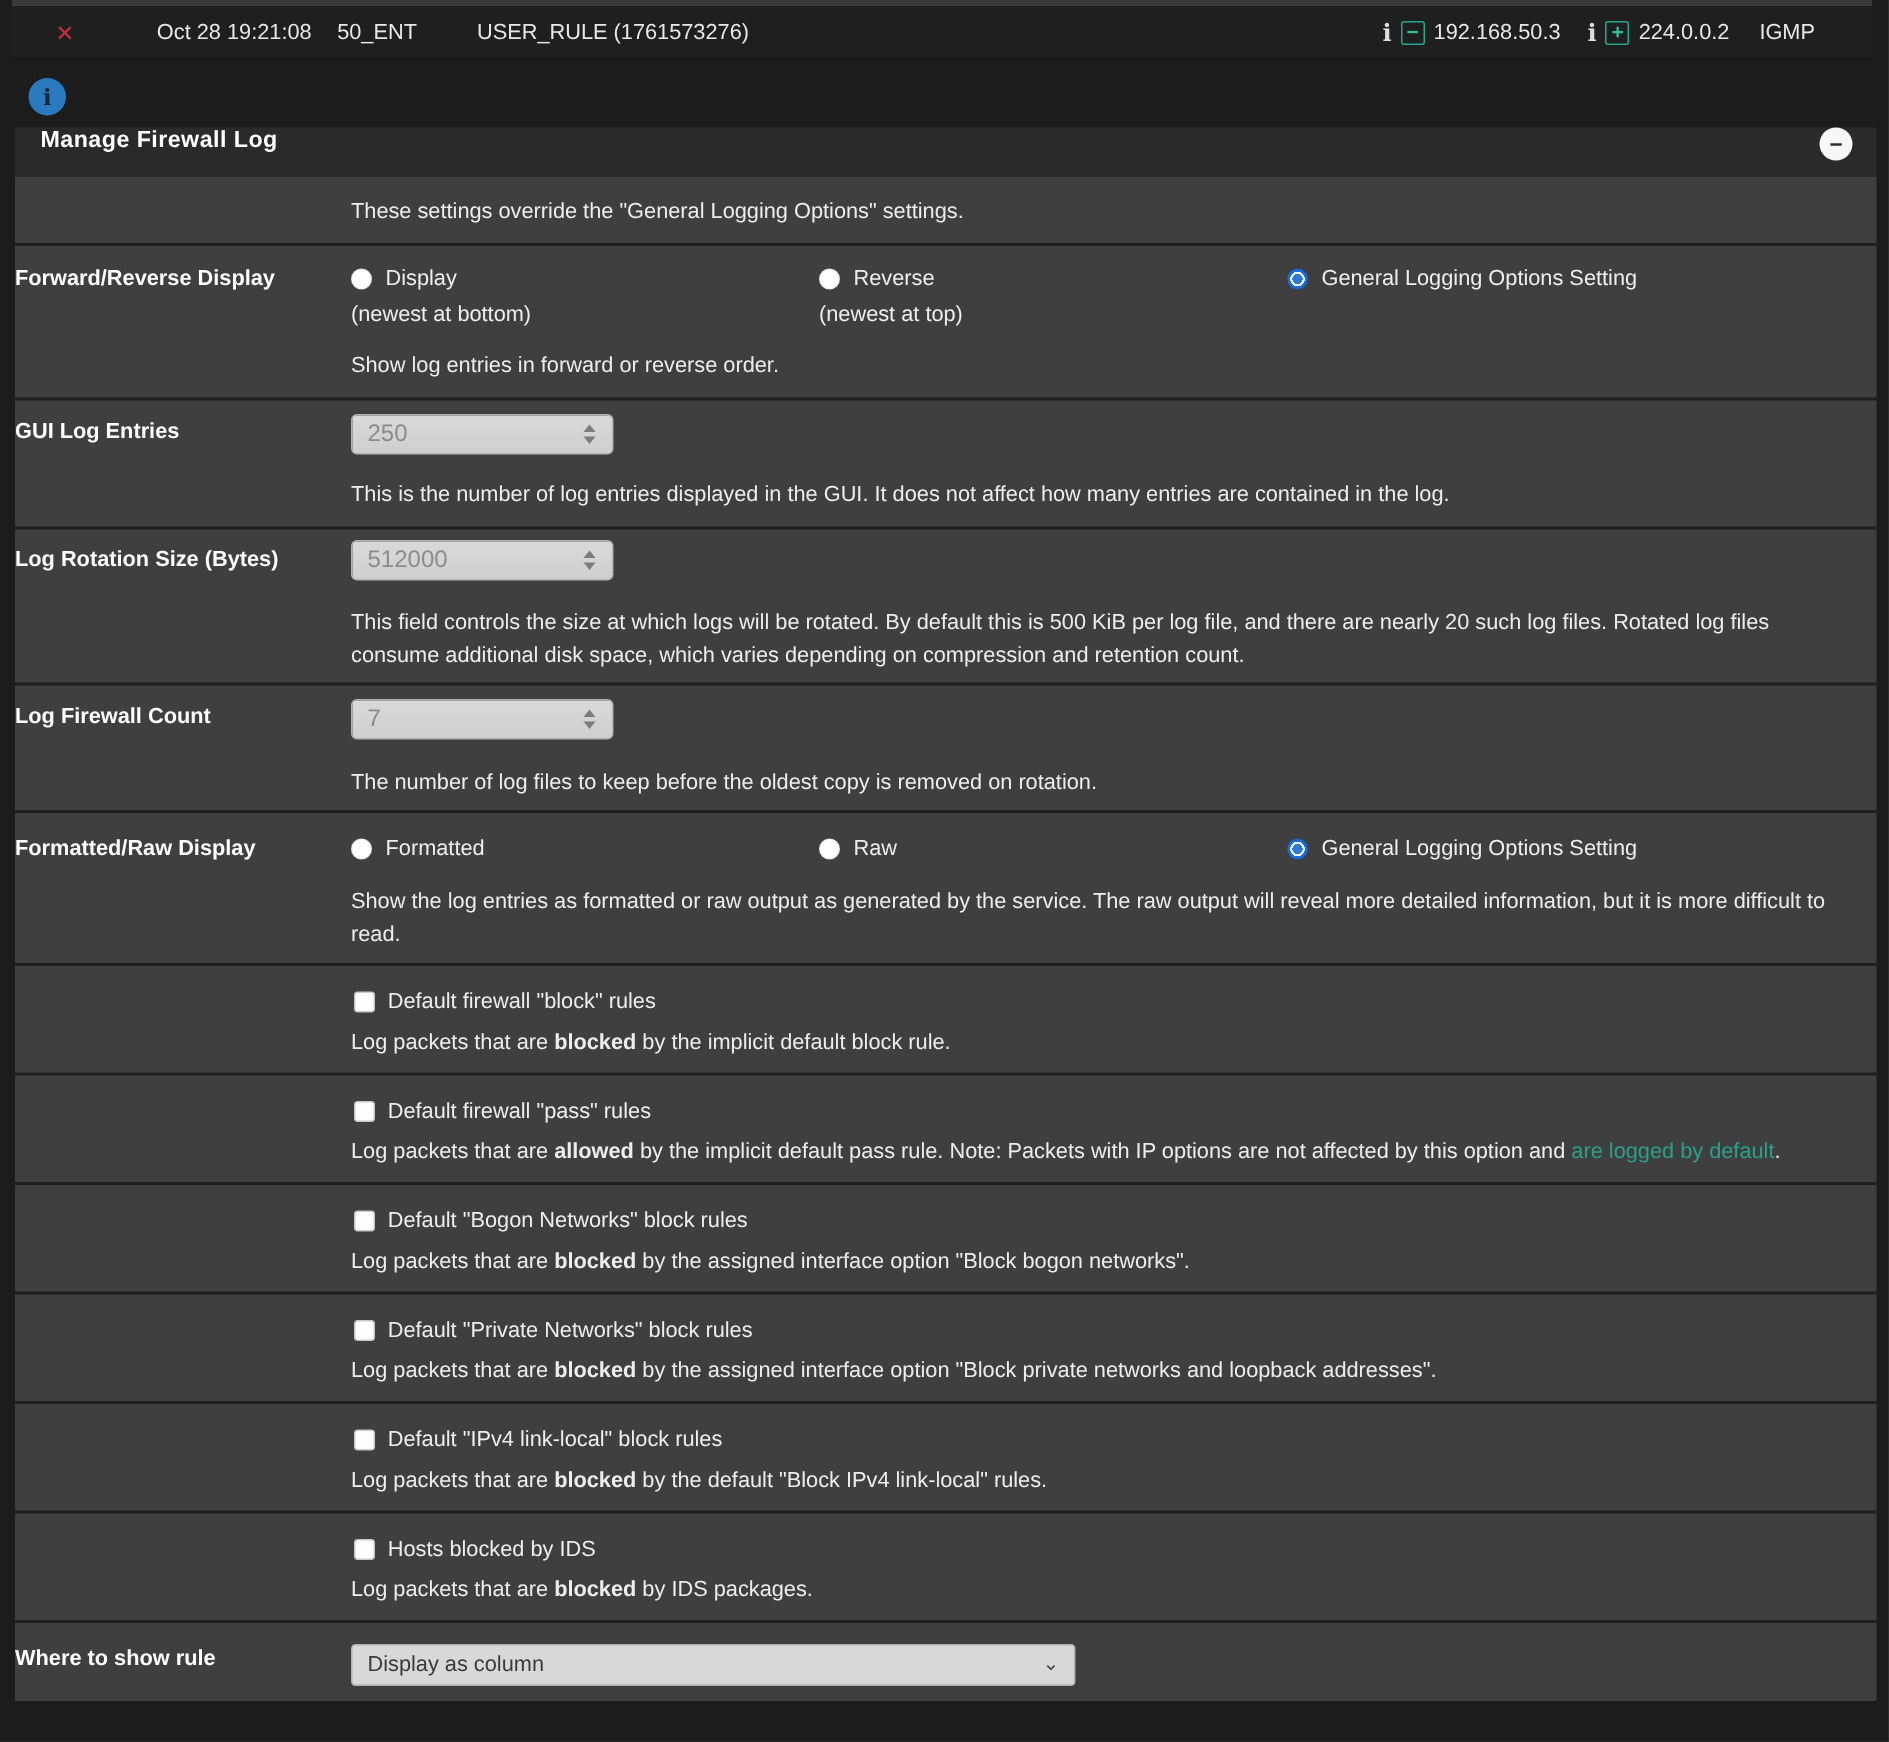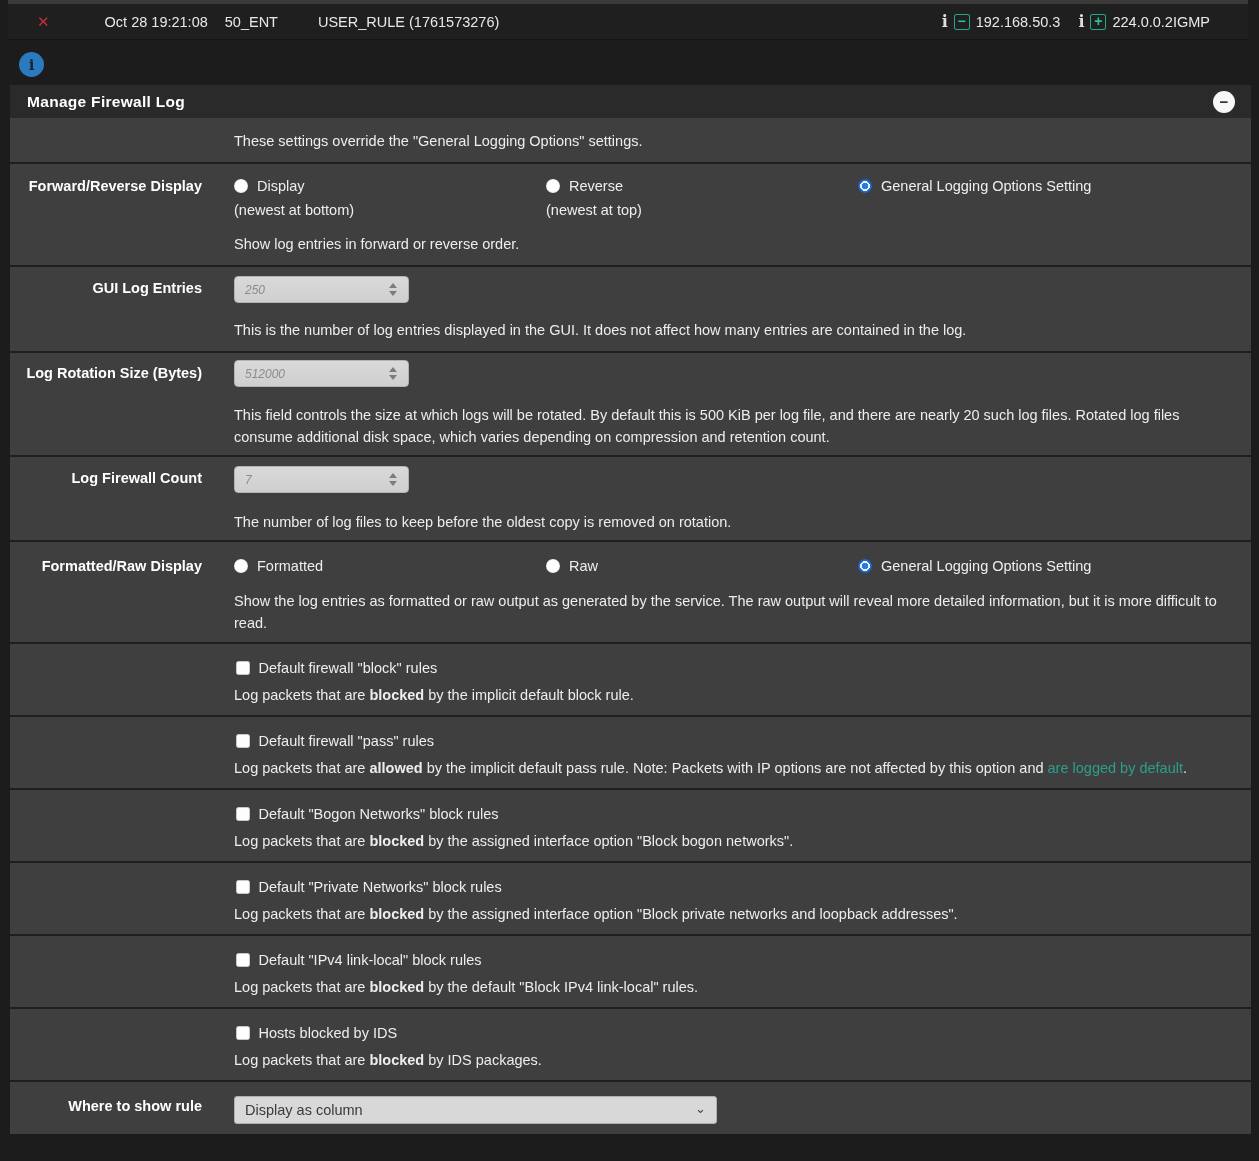--- a/index.html
+++ b/index.html
@@ -25,47 +25,47 @@
   .i-glyph {
     font-family:"DejaVu Serif",serif; font-weight:bold; font-size:16px;
     color:#dedede; margin-right:6px;
   }
   .pm-box {
     width:16px; height:16px; border:1px solid #2aa58d; border-radius:2px;
     color:#2fbfa0; font-size:14px; line-height:13px; text-align:center;
     font-weight:bold; margin-right:6px; flex:0 0 auto;
   }
   .lr-dst { margin-left:18px; display:flex; align-items:center; }
-  .lr-proto { }
+  .lr-proto { margin-left:20px; }
   
   .info-row { margin:12px 0 0 19px; height:25px; }
   .info-circle {
     width:25px; height:25px; border-radius:50%; background:#2b7ac0;
     display:flex; align-items:center; justify-content:center;
     font-family:"DejaVu Serif",serif; font-weight:bold; font-size:15px; color:#12273c;
   }
   
   .panel { margin:8px 8px 0 10px; }
   .panel-header {
-    height:33px; background:#2a2a2a; display:flex; align-items:center;
+    height:33px; background:#2a2a2a; display:flex; 
     padding:0 16px 0 17px;
   }
   .panel-title { font-weight:bold; font-size:15.5px; letter-spacing:.3px; color:#ffffff; }
   .collapse-btn {
     margin-left:auto; width:22px; height:22px; border-radius:50%; background:#f7f7f7;
     color:#2b2b2b; display:flex; align-items:center; justify-content:center;
     font-size:15px; font-weight:bold; line-height:1;
   }
   .panel-body { background:#3f3f3f; }
   .row {
     display:grid; grid-template-columns:192px 1fr;
     border-top:2px solid #1f1f1f;
   }
   .row-label {
-    text-align:right; font-weight:bold; color:#ffffff; padding-right:0;
+    font-weight:bold; color:#ffffff; padding-right:0;
   }
   .row-content { padding-left:32px; padding-right:24px; }
   .help { color:#ededed; line-height:22px; }
   b.inline { font-weight:bold; }
   a.greenlink { color:#2aa08c; text-decoration:none;margin-top:20px; }
   
   .radio-line { display:flex; align-items:center; }
   .radio-col { width:312px; display:flex; align-items:center; }
   .radio-col:last-child { width:auto; }
   .radio {
@@ -76,23 +76,22 @@
   .radio.selected {
     background:radial-gradient(circle,#2e7bd6 0 3.4px,#eaf2fc 3.4px 4.8px,#1f6ed6 4.8px 7px);
   }
   .radio-label { margin-left:9px; }
   .sub-line { display:flex; margin-top:8px; }
   .sub-col { width:312px; }
   
   .numfield {
     width:175px; height:27px; border:1px solid #b3b3b3; border-radius:4px;
     background:linear-gradient(#d9d9d9,#cfcfcf); color:#8b8b8b;
-    display:flex; align-items:center; padding-left:10px; font-size:12px;
+    display:flex; align-items:center; padding-left:10px; font-size:16px;
     position:relative;
-    font-style:italic;
   }
   .spinner {
     position:absolute; right:11px; top:0; bottom:0; display:flex;
     flex-direction:column; justify-content:center; gap:3px;
   }
   .spin-up { width:0;height:0;border-left:4px solid transparent;border-right:4px solid transparent;border-bottom:5px solid #7c7c7c; }
   .spin-down { width:0;height:0;border-left:4px solid transparent;border-right:4px solid transparent;border-top:5px solid #7c7c7c; }
   
   .cb-line { display:flex; align-items:center; }
   .checkbox {

